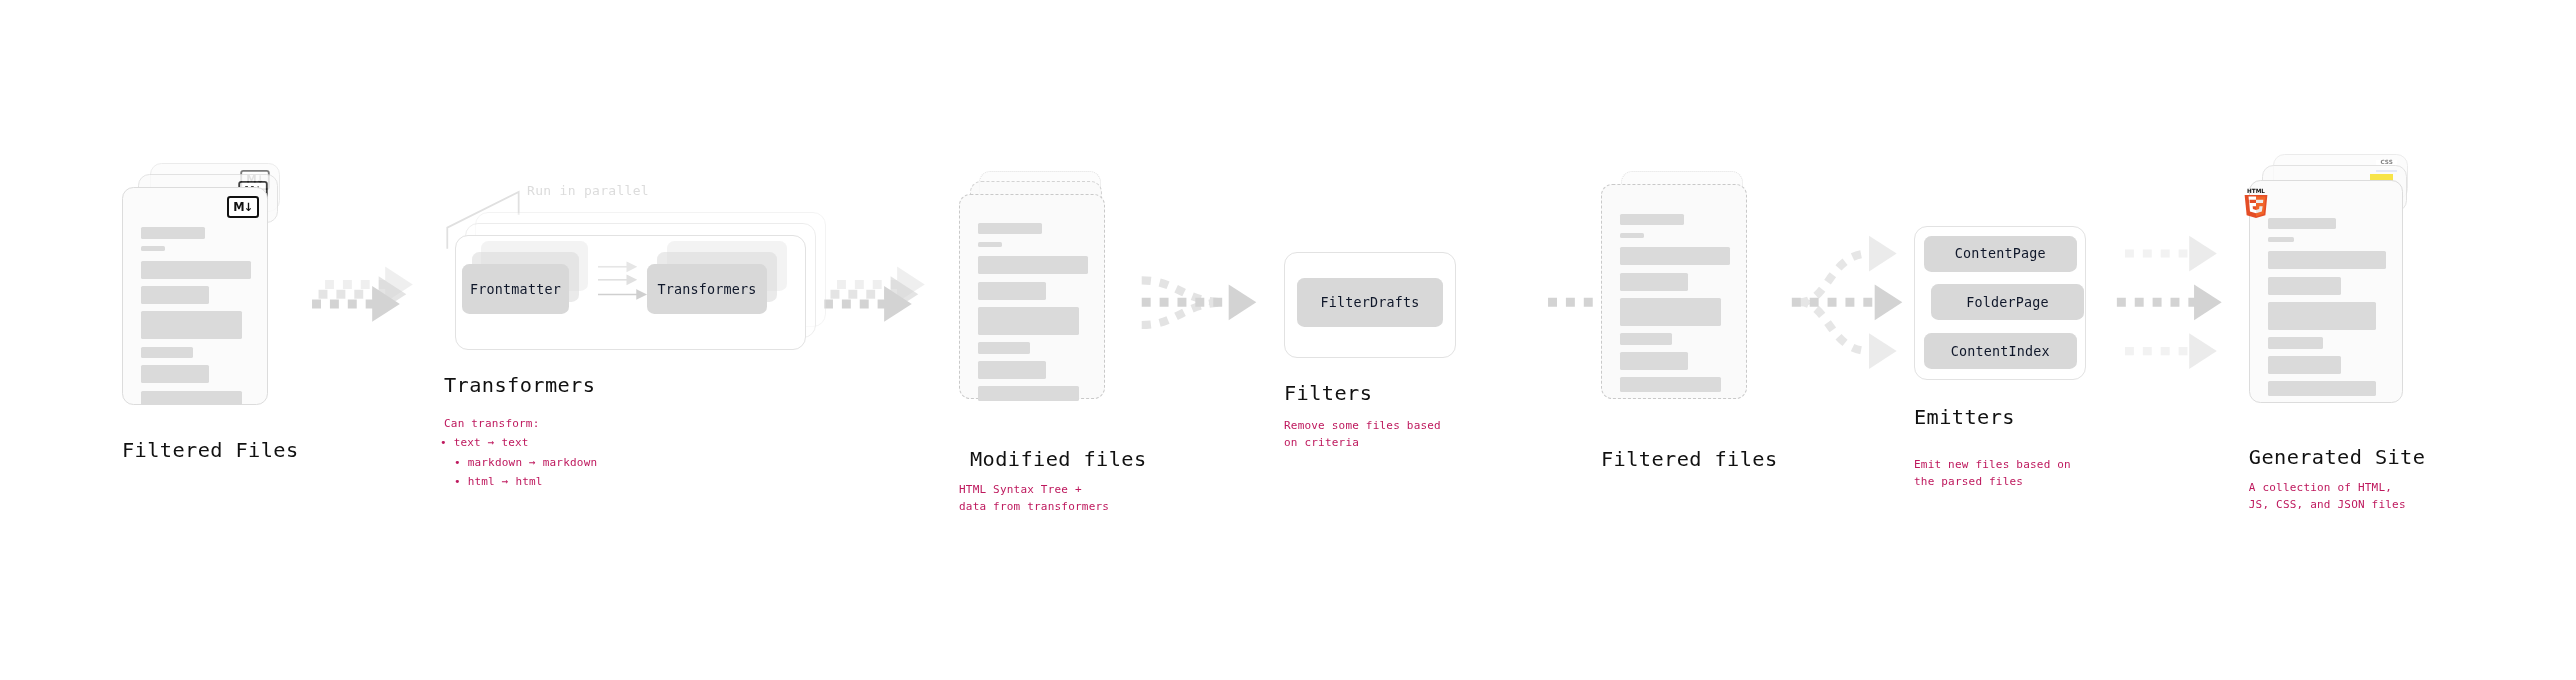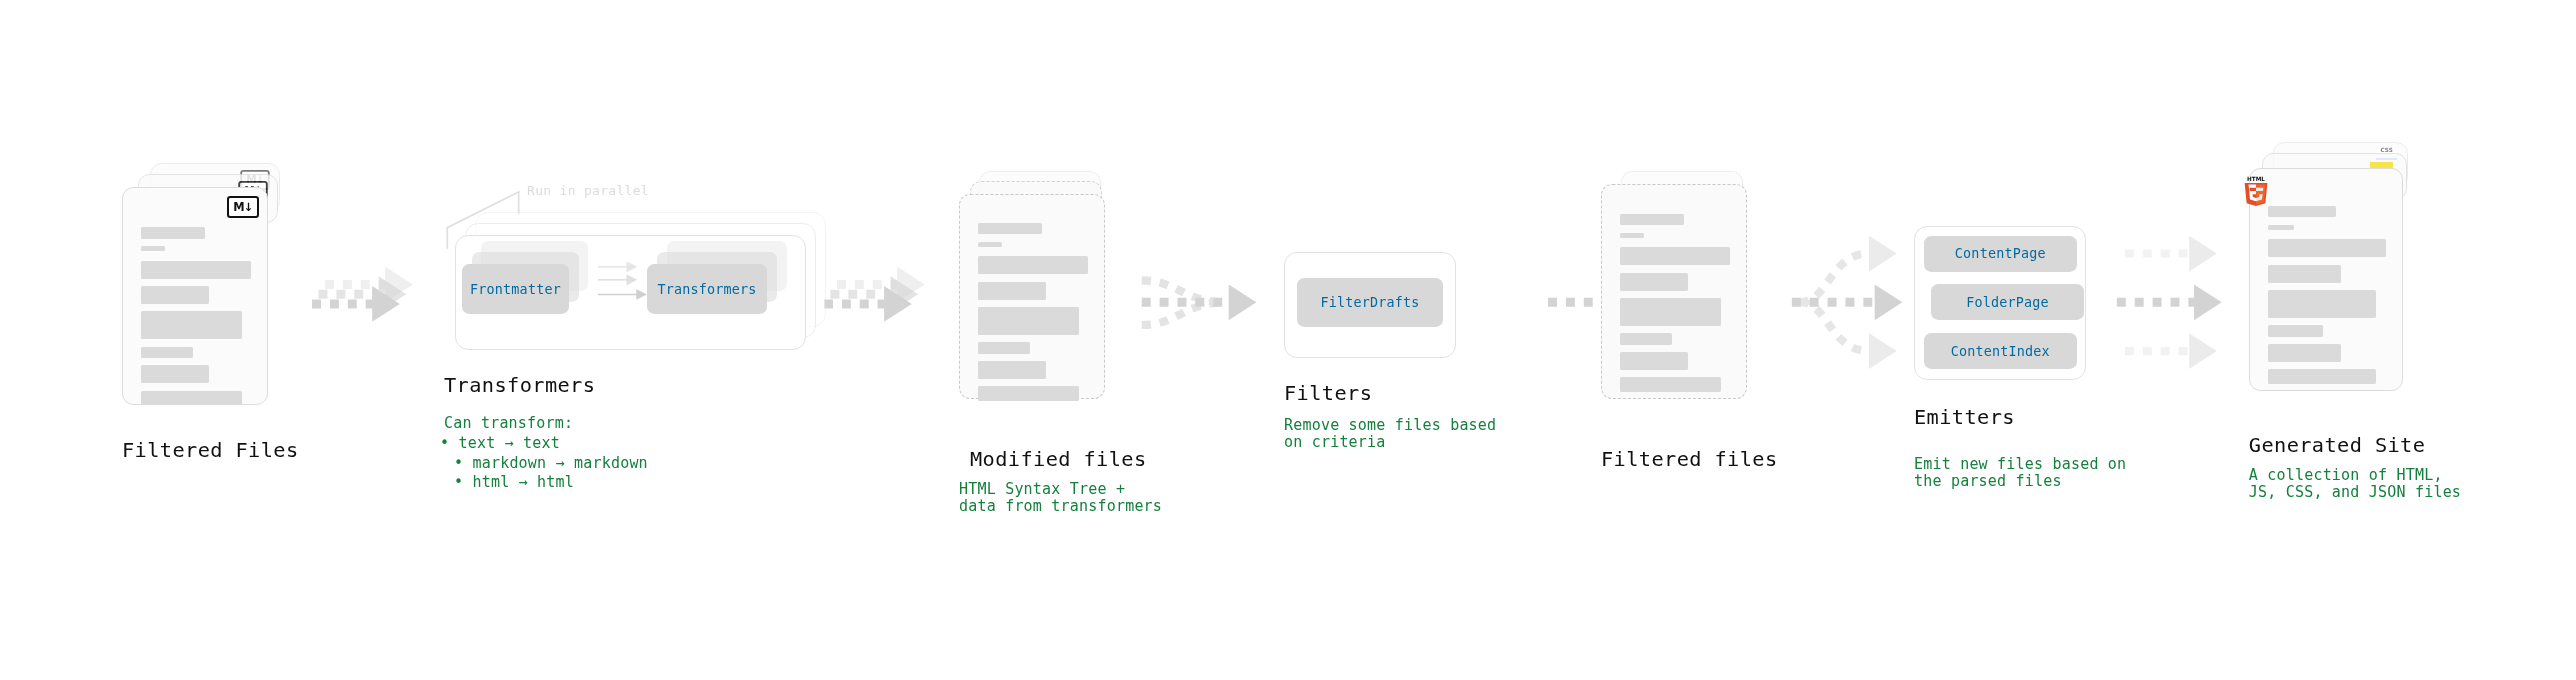--- a/index.html
+++ b/index.html
@@ -55,32 +55,32 @@
   .group{
     position:absolute;border:1.3px solid #e2e2e2;border-radius:13px;
     background:#ffffff;box-sizing:border-box;
   }
   .group.ghost2{opacity:.38;}
   .group.ghost1{opacity:.62;}
 
   .chip{
     position:absolute;background:#d8d8d8;border-radius:7.3px;
     display:flex;align-items:center;justify-content:center;
-    font-size:13.4px;color:#0369a1;letter-spacing:0.2px;white-space:nowrap;
+    font-size:13.4px;color:#0f172a;letter-spacing:0.2px;white-space:nowrap;
   }
   .chip.ghost2{opacity:.30;}
   .chip.ghost1{opacity:.55;}
 
   
   .title{
     position:absolute;font-size:20.3px;color:#111;white-space:nowrap;
     letter-spacing:0.4px;
   }
   .sub{
-    position:absolute;font-size:15px;color:#15803d;line-height:17px;
+    position:absolute;font-size:11px;color:#be185d;line-height:17px;
     white-space:pre-line;letter-spacing:0.2px;
   }
   .sub.list{line-height:18.7px;}
   .ghost-label{
     position:absolute;font-size:13px;color:#dcdcdc;white-space:nowrap;
     letter-spacing:0.3px;
   }
 
   svg{display:block;overflow:visible;}
   .abs-svg{position:absolute;}
@@ -294,21 +294,21 @@
     <div class="group" style="left:0;top:23px;width:172px;height:154px;"></div>
     <div class="chip" style="left:9.8px;top:32.5px;width:153px;height:36px;">ContentPage</div>
     <div class="chip" style="left:17px;top:81px;width:153px;height:36px;">FolderPage</div>
     <div class="chip" style="left:9.8px;top:130px;width:153px;height:36px;">ContentIndex</div>
 
     <div class="title" style="left:0px;top:202px;">Emitters</div>
     <div class="sub" style="left:0px;top:253px;">Emit new files based on
 the parsed files</div>
   </div>
 
-  <div class="node" style="left:2239px;top:142px;width:244px;height:309px;">
+  <div class="node" style="left:2239px;top:154px;width:244px;height:309px;">
     <div class="doc-stack" style="width:211px;height:268px;">
 
       <div class="doc back2" style="left:34px;top:0;width:135px;height:46px;">
         <div class="badge css-badge" style="right:9.8px;top:4.9px;">CSS</div>
       </div>
 
       <div class="doc back1" style="left:23px;top:11.4px;width:145px;height:47px;">
         <div class="badge js-badge" style="right:13px;top:8.1px;">JS</div>
       </div>
 

